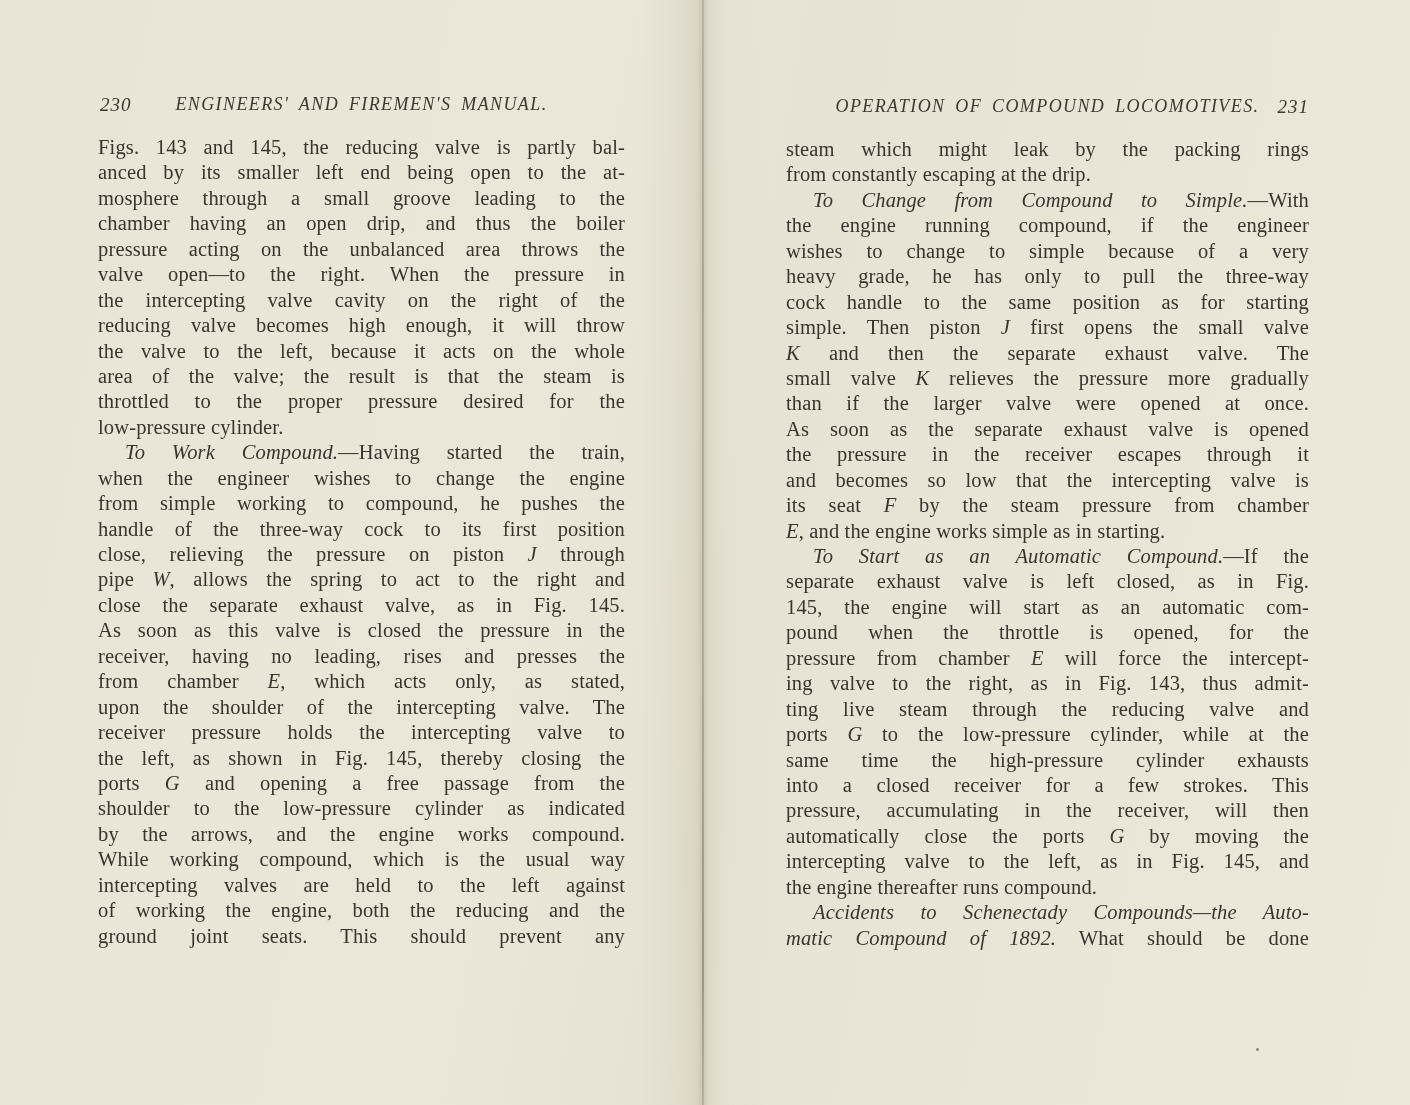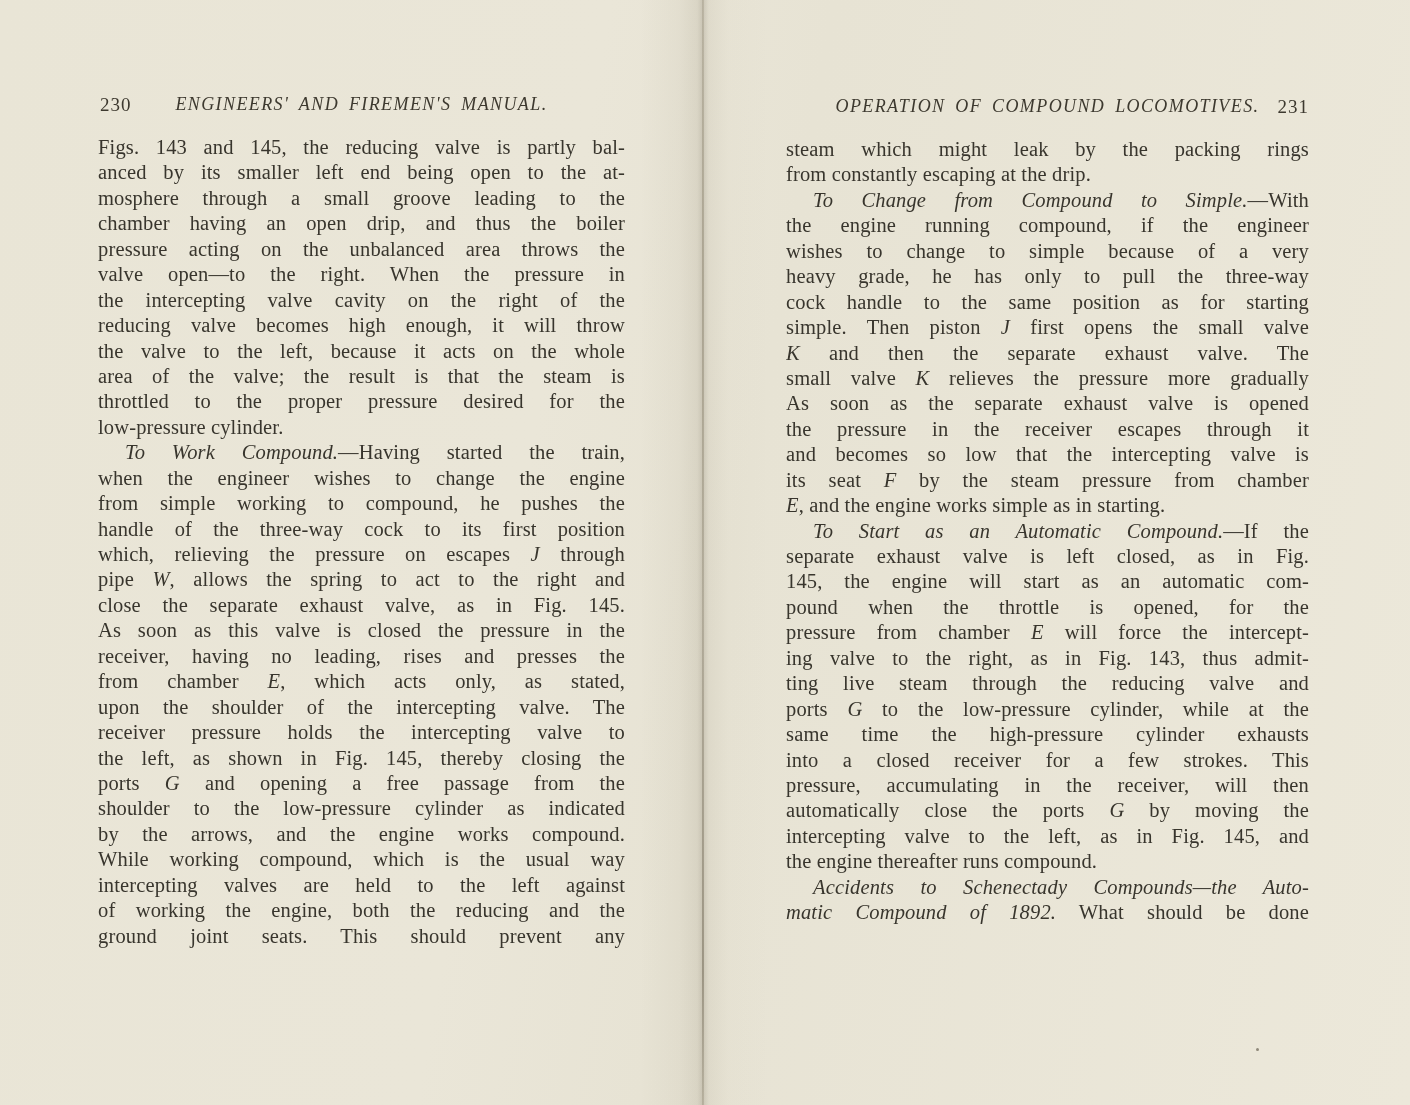--- a/index.html
+++ b/index.html
@@ -42,21 +42,21 @@
     pointer-events:none;
   }
   .speck{
     position:absolute;left:1256px;top:1048px;width:3px;height:3px;
     border-radius:50%;background:#8f897a;
   }
   .page{position:absolute;color:var(--ink);}
   .page-left{left:98px;top:92px;width:527px;}
   .page-right{left:786px;top:94px;width:523px;}
   .header{position:relative;height:27px;color:var(--header-ink);}
-  .folio{font-size:19px;letter-spacing:1px;}
+  .folio{font-size:19px;letter-spacing:1px;font-style:italic;}
   .page-left .folio{position:absolute;left:2px;top:2px;}
   .page-right .folio{position:absolute;right:0;top:2px;}
   .running{
     display:block;text-align:center;font-style:italic;
     font-size:18px;letter-spacing:1.4px;word-spacing:4px;
     padding-top:2px;
   }
   .page-body{margin-top:16px;}
   .line{
     font-size:20.5px;line-height:25.45px;height:25.45px;
@@ -90,21 +90,21 @@
         <div class="line"><span>the intercepting valve cavity on the right of the</span></div>
         <div class="line"><span>reducing valve becomes high enough, it will throw</span></div>
         <div class="line"><span>the valve to the left, because it acts on the whole</span></div>
         <div class="line"><span>area of the valve; the result is that the steam is</span></div>
         <div class="line"><span>throttled to the proper pressure desired for the</span></div>
         <div class="line nj"><span>low-pressure cylinder.</span></div>
         <div class="line ind"><span class="it">To Work Compound.</span><span>—Having started the train,</span></div>
         <div class="line"><span>when the engineer wishes to change the engine</span></div>
         <div class="line"><span>from simple working to compound, he pushes the</span></div>
         <div class="line"><span>handle of the three-way cock to its first position</span></div>
-        <div class="line"><span>which, relieving the pressure on escapes </span><span class="it">J</span><span> through</span></div>
+        <div class="line"><span>close, relieving the pressure on piston </span><span class="it">J</span><span> through</span></div>
         <div class="line"><span>pipe </span><span class="it">W</span><span>, allows the spring to act to the right and</span></div>
         <div class="line"><span>close the separate exhaust valve, as in Fig. 145.</span></div>
         <div class="line"><span>As soon as this valve is closed the pressure in the</span></div>
         <div class="line"><span>receiver, having no leading, rises and presses the</span></div>
         <div class="line"><span>from chamber </span><span class="it">E</span><span>, which acts only, as stated,</span></div>
         <div class="line"><span>upon the shoulder of the intercepting valve. The</span></div>
         <div class="line"><span>receiver pressure holds the intercepting valve to</span></div>
         <div class="line"><span>the left, as shown in Fig. 145, thereby closing the</span></div>
         <div class="line"><span>ports </span><span class="it">G</span><span> and opening a free passage from the</span></div>
         <div class="line"><span>shoulder to the low-pressure cylinder as indicated</span></div>
@@ -125,20 +125,21 @@
         <div class="line"><span>steam which might leak by the packing rings</span></div>
         <div class="line nj"><span>from constantly escaping at the drip.</span></div>
         <div class="line ind"><span class="it">To Change from Compound to Simple.</span><span>—With</span></div>
         <div class="line"><span>the engine running compound, if the engineer</span></div>
         <div class="line"><span>wishes to change to simple because of a very</span></div>
         <div class="line"><span>heavy grade, he has only to pull the three-way</span></div>
         <div class="line"><span>cock handle to the same position as for starting</span></div>
         <div class="line"><span>simple. Then piston </span><span class="it">J</span><span> first opens the small valve</span></div>
         <div class="line"><span class="it">K</span><span> and then the separate exhaust valve. The</span></div>
         <div class="line"><span>small valve </span><span class="it">K</span><span> relieves the pressure more gradually</span></div>
+        <div class="line"><span>than if the larger valve were opened at once.</span></div>
         <div class="line"><span>As soon as the separate exhaust valve is opened</span></div>
         <div class="line"><span>the pressure in the receiver escapes through it</span></div>
         <div class="line"><span>and becomes so low that the intercepting valve is</span></div>
         <div class="line"><span>its seat </span><span class="it">F</span><span> by the steam pressure from chamber</span></div>
         <div class="line nj"><span class="it">E</span><span>, and the engine works simple as in starting.</span></div>
         <div class="line ind"><span class="it">To Start as an Automatic Compound.</span><span>—If the</span></div>
         <div class="line"><span>separate exhaust valve is left closed, as in Fig.</span></div>
         <div class="line"><span>145, the engine will start as an automatic com-</span></div>
         <div class="line"><span>pound when the throttle is opened, for the</span></div>
         <div class="line"><span>pressure from chamber </span><span class="it">E</span><span> will force the intercept-</span></div>

